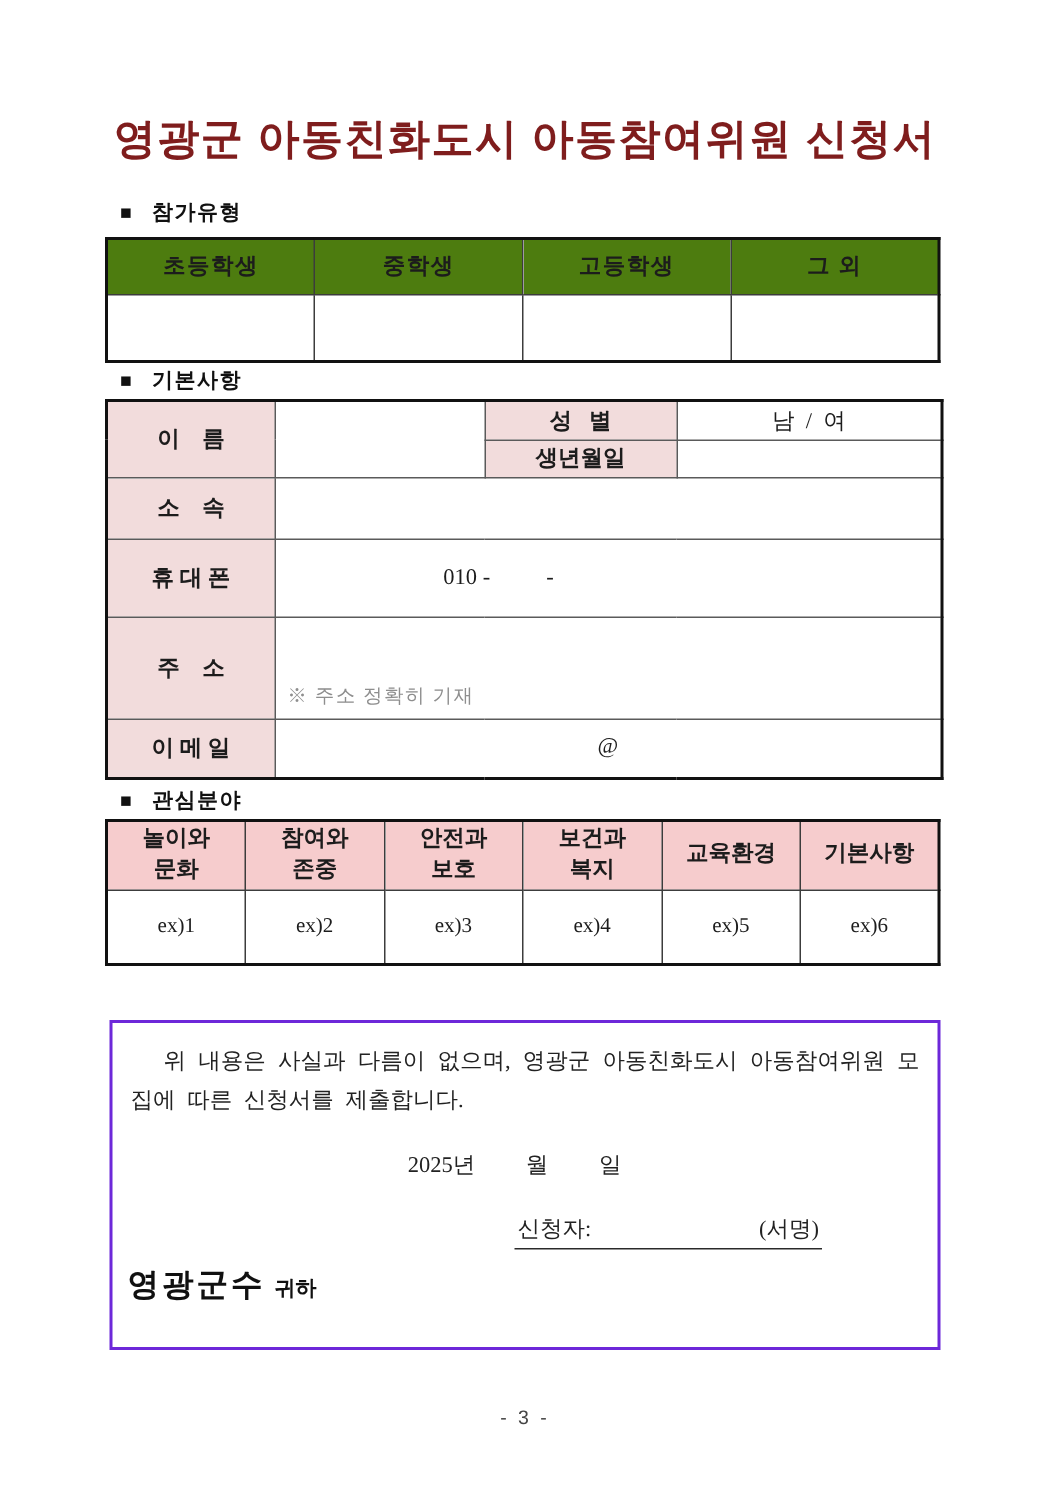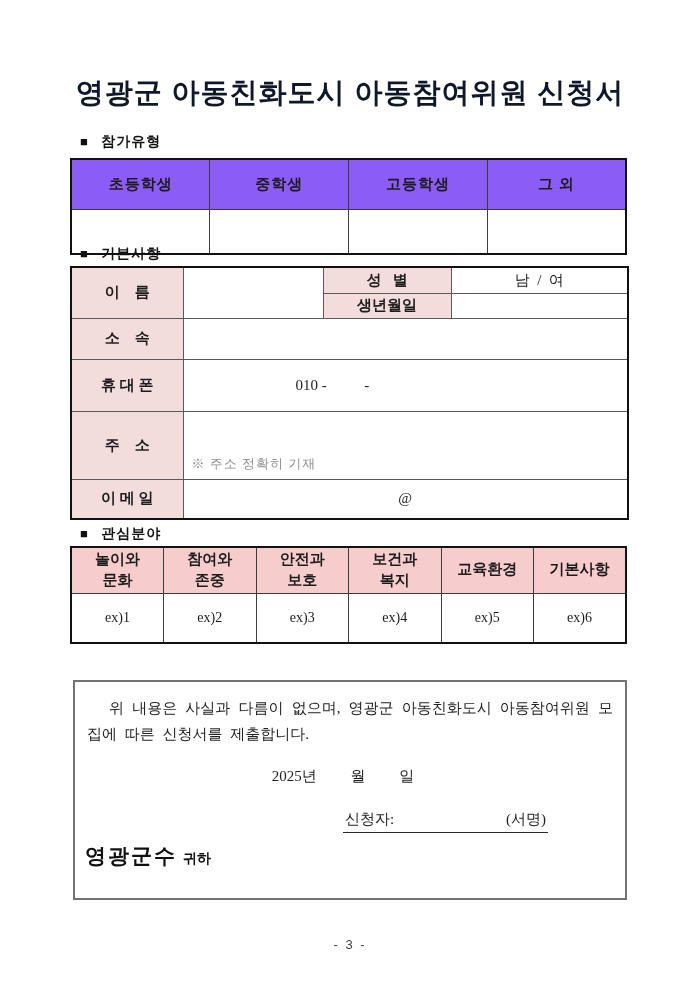--- a/index.html
+++ b/index.html
@@ -6,21 +6,21 @@
   html,body { background:#ffffff; }
   .page {
     position:relative; width:700px; height:990px; background:#ffffff;
     font-family:"Liberation Serif","DejaVu Serif",serif; color:#1c1c1c;
     overflow:hidden; margin:0 auto;
   }
   
   .title {
     position:absolute; top:74px; left:0; width:100%; text-align:center;
     font-family:"Liberation Sans","DejaVu Sans",sans-serif;
-    font-size:28px; font-weight:bold; letter-spacing:1px; color:#0f172a;
+    font-size:28px; font-weight:bold; letter-spacing:1px; color:#7f1d1d;
   }
   
   .sec-heading {
     position:absolute; left:80px; font-size:14px; font-weight:bold;
     color:#111; letter-spacing:1px;
   }
   .sec-heading .bullet { font-size:13px; margin-right:8px; }
   .h-part { top:133px; }
   .h-basic { top:245px; }
   .h-int { top:525px; }
@@ -30,21 +30,21 @@
     border-collapse:collapse; table-layout:fixed;
   }
   th, td {
     border:1px solid #3c3c3c; text-align:center; vertical-align:middle;
     font-size:15px; overflow:hidden;
   }
   table.bordered { border:2px solid #111111; }
   th { font-weight:bold; }
   
   .t1 { top:158px; }
-  .t1 th { height:50px; background:#8b5cf6; letter-spacing:1px; white-space:pre; }
+  .t1 th { height:37px; background:#4d7c0f; letter-spacing:1px; white-space:pre; }
   .t1 td { height:45px; background:#ffffff; }
   
   .t2 { top:266px; }
   .t2 td { border-color:#5a5a5a; }
   .t2 { border:2px solid #161616; }
   .t2 .lbl {
     background:#f2dcdc; font-weight:bold; white-space:pre; letter-spacing:0px;
   }
   .r-sub1 td { height:26px; }
   .r-sub2 td { height:25px; }
@@ -59,21 +59,21 @@
   
   .t3 { top:546px; }
   .t3 th {
     height:46px; background:#f6cccd; white-space:pre-line; line-height:1.45;
     font-size:15px;
   }
   .t3 td { height:50px; font-size:14px; background:#ffffff; }
   
   .decl-box {
     position:absolute; left:73px; top:680px; width:554px; height:220px;
-    border:2px solid #737373; background:#ffffff;
+    border:2px solid #6d28d9; background:#ffffff;
   }
   .decl-para {
     margin:13px 12px 0 12px; font-size:15px; line-height:26px;
     text-align:justify; text-indent:22px; word-spacing:4px; color:#222;
   }
   .decl-date {
     margin-top:20px; text-align:center; font-size:15px; white-space:pre;
     color:#222; padding-right:14px;
   }
   .sign-line {

